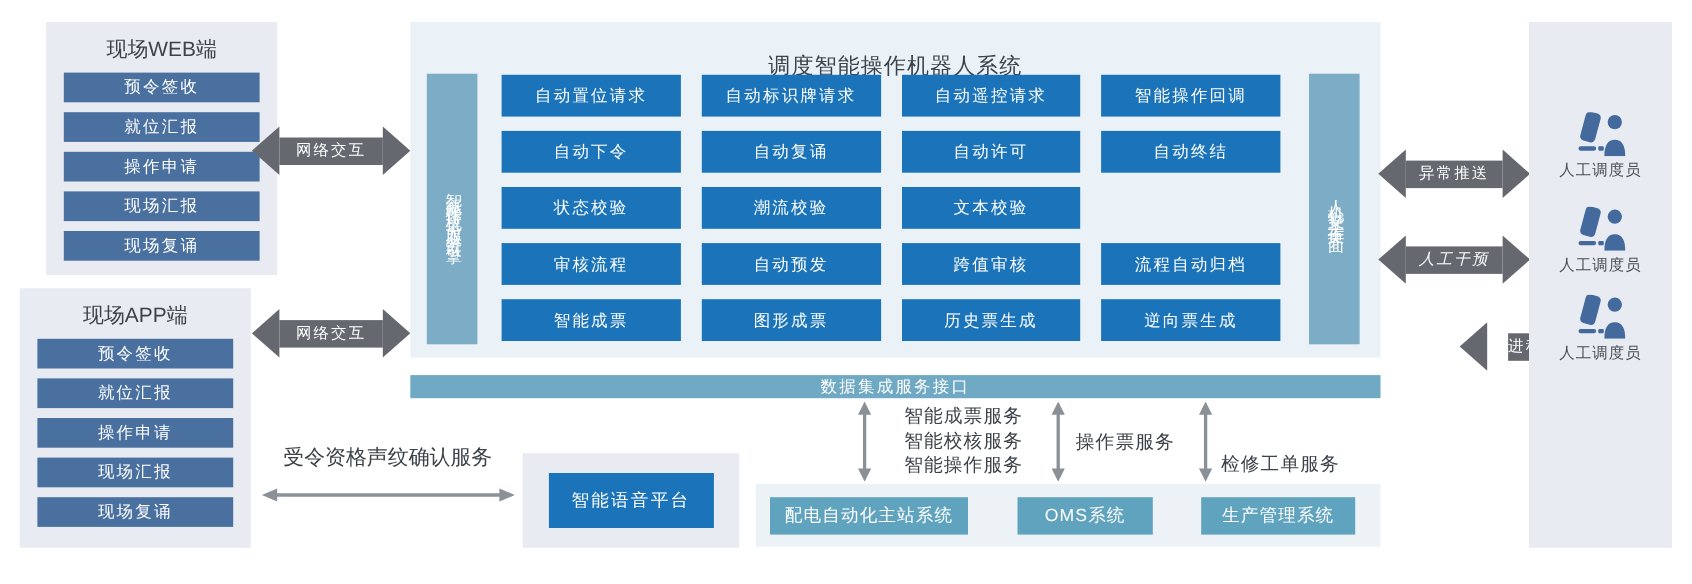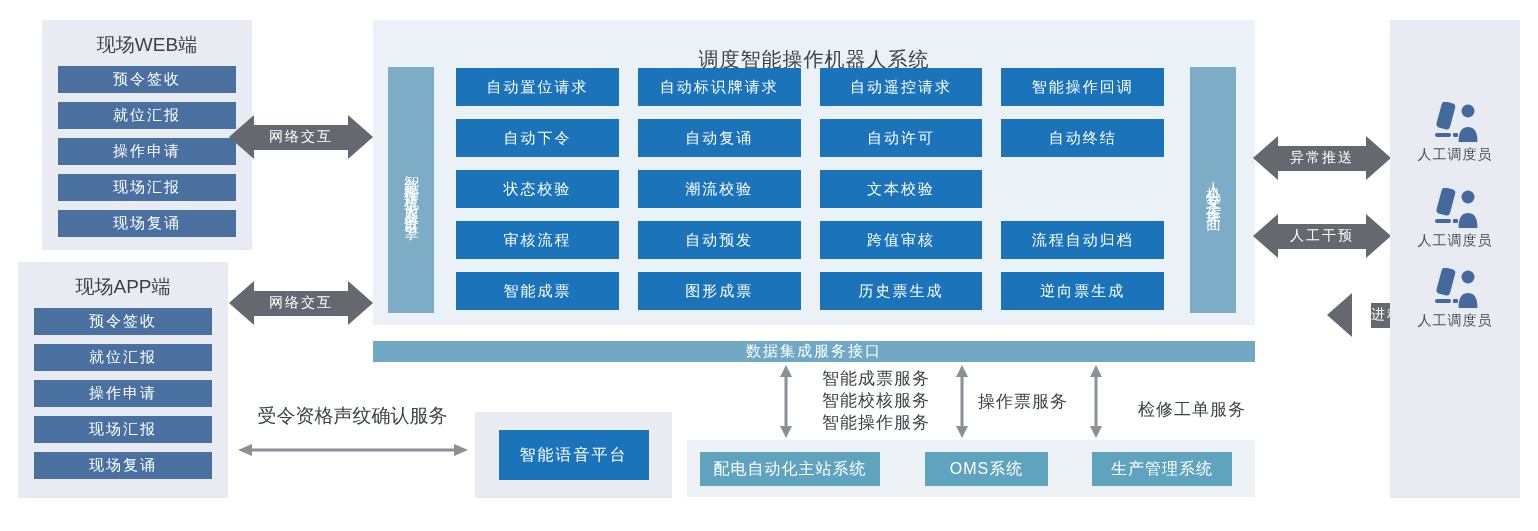--- a/index.html
+++ b/index.html
@@ -153,21 +153,21 @@
     <polygon points="8,0 2,12 14,12" fill="#8a9096"></polygon>
     <polygon points="8,73 2,61 14,61" fill="#8a9096"></polygon>
   </svg>
 
   <div class="svc-label svc-multiline" style="left:822px;top:368px;">
     <div>智能成票服务</div>
     <div>智能校核服务</div>
     <div>智能操作服务</div>
   </div>
   <div class="svc-label" style="left:978px;top:390px;">操作票服务</div>
-  <div class="svc-label" style="left:1110px;top:398px;margin-left:28px;">检修工单服务</div>
+  <div class="svc-label" style="left:1110px;top:410px;">检修工单服务</div>
 
   <div class="sys-panel">
     <div class="sys-box" style="left:13px;width:180px;">配电自动化主站系统</div>
     <div class="sys-box" style="left:238px;width:123px;">OMS系统</div>
     <div class="sys-box" style="left:405px;width:140px;">生产管理系统</div>
   </div>
 
   <div class="voice-label">受令资格声纹确认服务</div>
   <svg class="thin" style="left:238px;top:442px;" width="230" height="16">
     <line x1="12" y1="8" x2="218" y2="8" stroke="#8a9096" stroke-width="3"></line>
@@ -176,21 +176,21 @@
   </svg>
   <div class="voice-panel">
     <div class="voice-btn">智能语音平台</div>
   </div>
 
   <div class="h-darrow" style="left:1253px;top:136px;width:138px;">
     <span class="hd l"></span>
     <span class="bar">异常推送</span>
     <span class="hd r"></span>
   </div>
-  <div class="h-darrow" style="left:1253px;top:214px;width:138px;">
+  <div class="h-darrow" style="left:1253px;top:214px;width:138px;font-style:italic;">
     <span class="hd l"></span>
     <span class="bar">人工干预</span>
     <span class="hd r"></span>
   </div>
   <div class="h-darrow" style="left:1327px;top:293px;width:138px;gap:19px;">
     <span class="hd l"></span>
     <span class="bar">进程监视</span>
     <span class="hd r"></span>
   </div>
 

